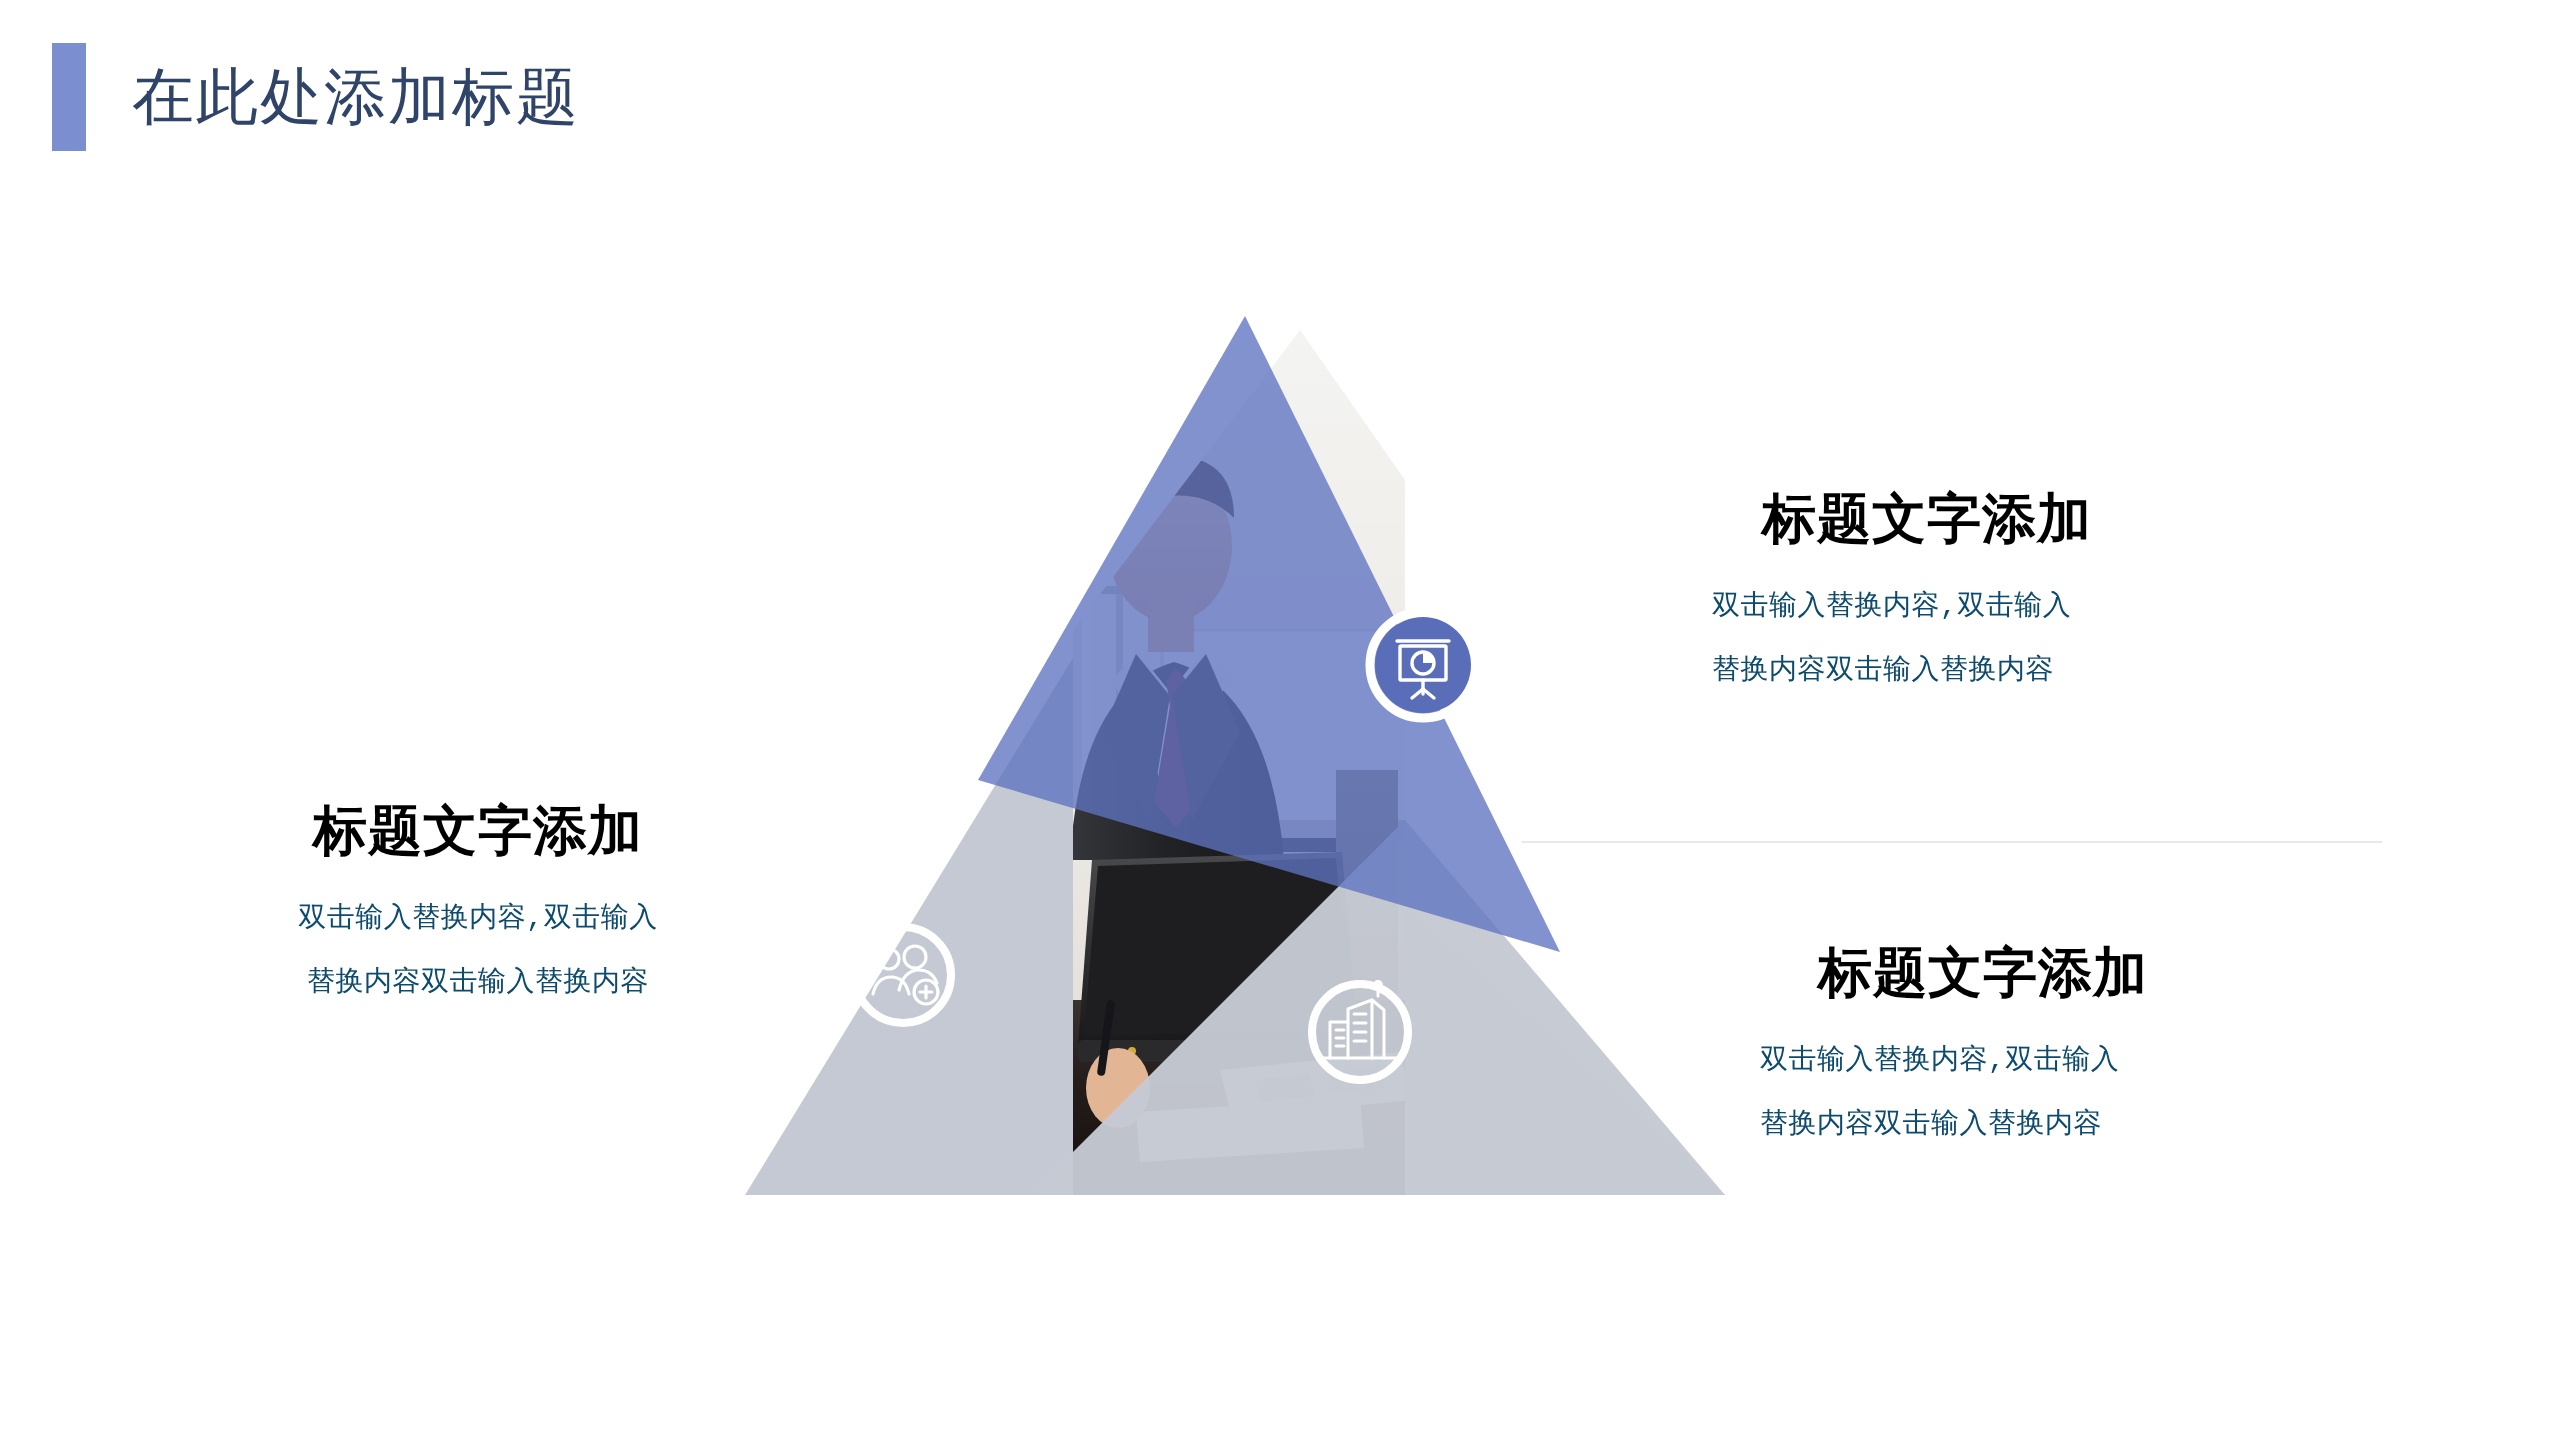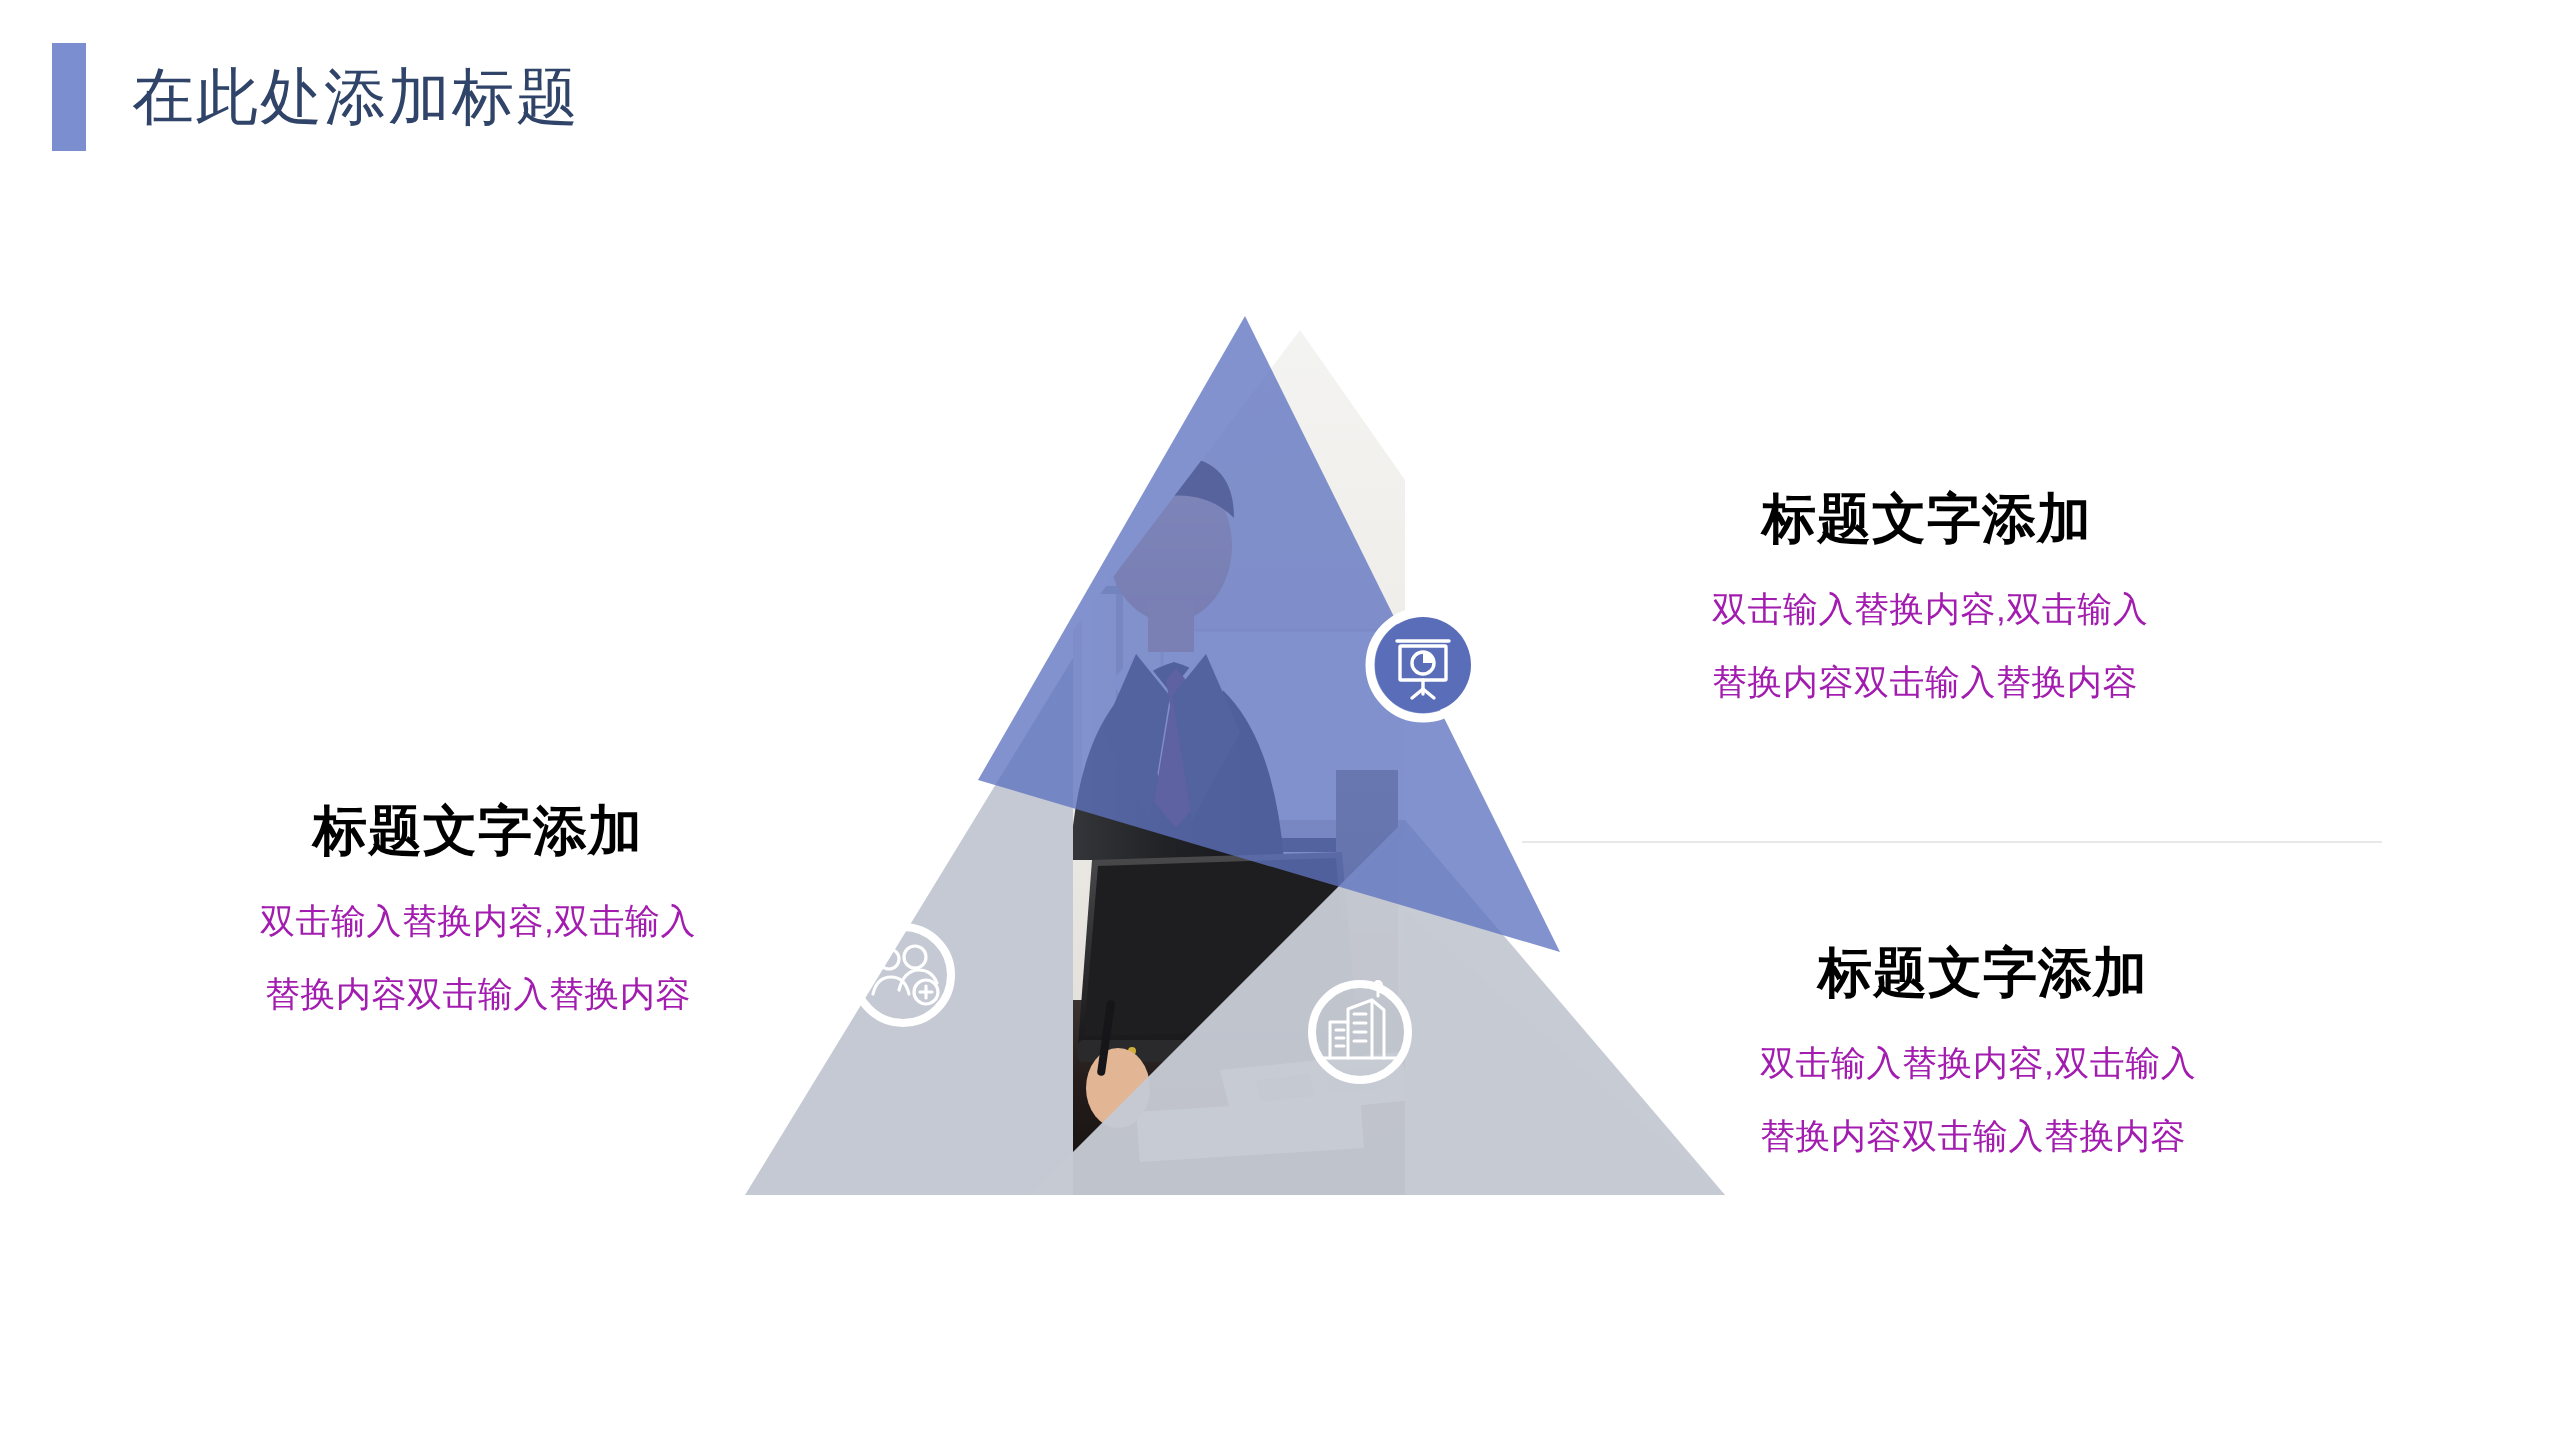--- a/index.html
+++ b/index.html
@@ -65,25 +65,26 @@
   }
   .block-heading {
     font-size: 54px;
     font-weight: bold;
     color: #000000;
     letter-spacing: 1px;
     white-space: nowrap;
     margin: 0 0 30px 0;
   }
   .block-line {
-    font-size: 35px;
-    color: #a21caf;
+    font-size: 28px;
+    color: #0c4a6e;
     letter-spacing: 0.5px;
     white-space: nowrap;
     margin: 0 0 26px 0;
+    font-family: Liberation Mono, monospace;
   }
   .block-line:last-child { margin-bottom: 0; }
 
   #block-left {
     left: 198px;
     top: 795px;
     text-align: center;
     width: 560px;
   }
   #block-left .block-heading { margin-left: 0; }

